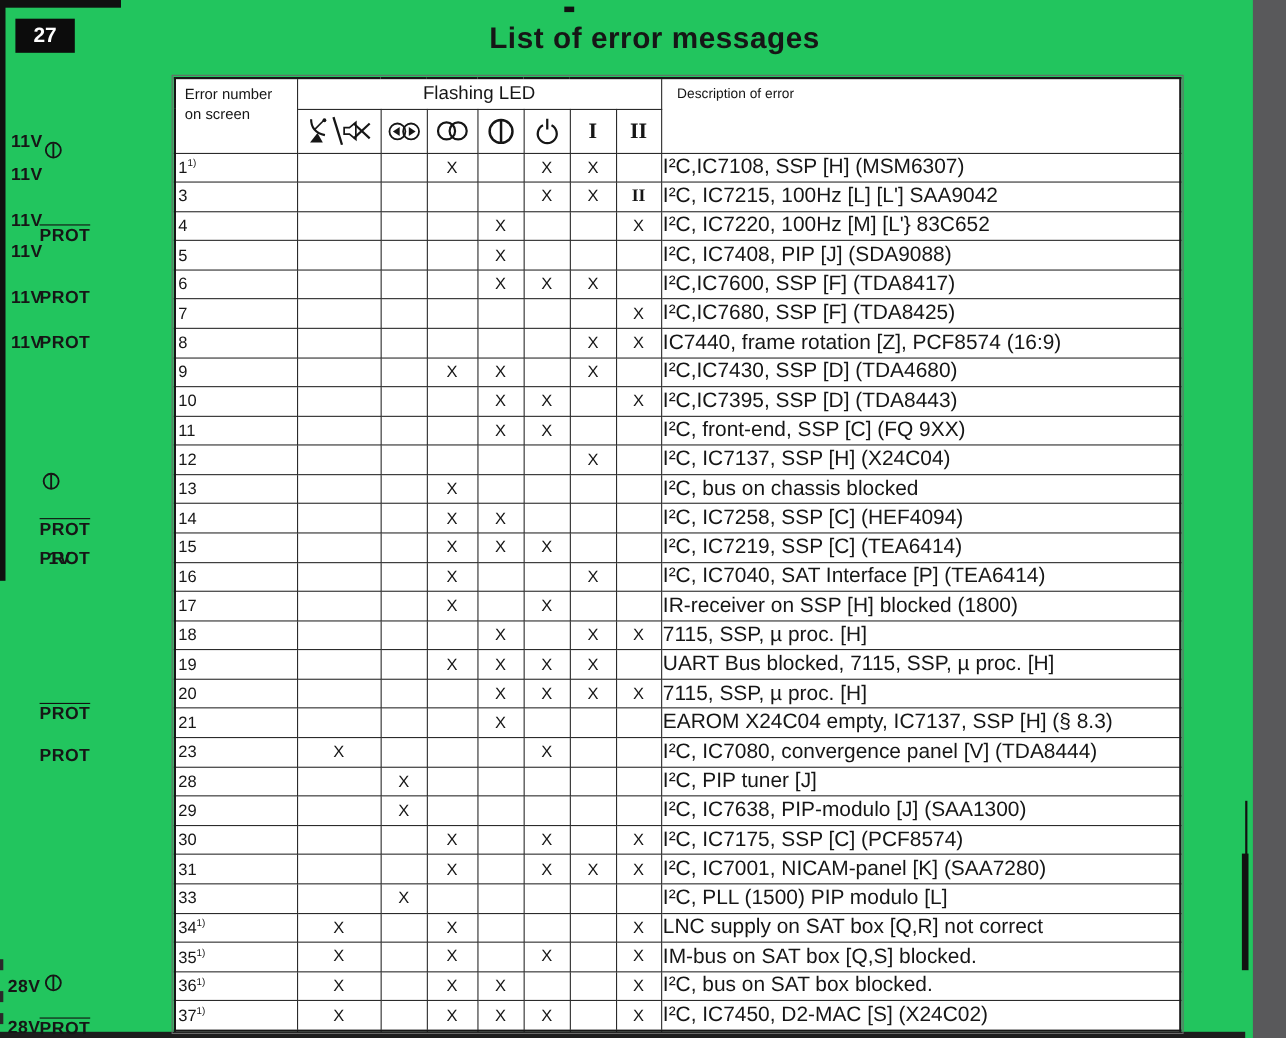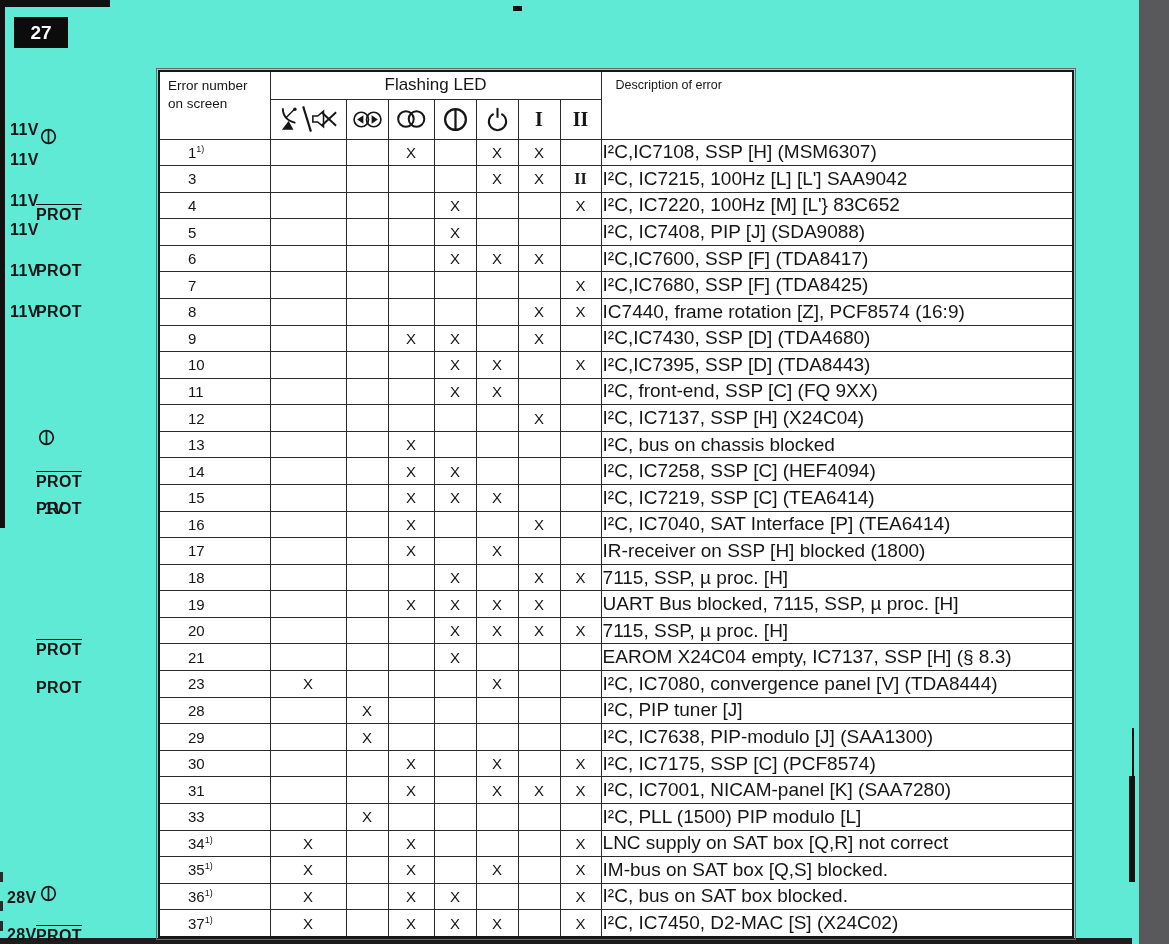--- a/index.html
+++ b/index.html
@@ -1,16 +1,16 @@
 <!DOCTYPE html>
 <html><head>
 <meta charset="utf-8">
 <style>
   html,body{margin:0;padding:0;background:#e8e8e8;}
-  .page{position:relative;width:1169px;height:944px;background:#5eead4;overflow:hidden;
+  .page{position:relative;width:1169px;height:944px;background:#22c55e;overflow:hidden;
         font-family:"Liberation Sans",sans-serif;color:#161616;}
 
   
   .top-bar{position:absolute;left:0;top:0;width:110px;height:7px;background:#101010;}
   .left-line{position:absolute;left:0;top:0;width:5px;height:528px;background:#101010;}
   .left-dash{position:absolute;left:0;width:3px;height:10px;background:#2a2a2a;}
   .right-sidebar{position:absolute;left:1139px;top:0;width:30px;height:944px;background:#59595b;}
   .bottom-bar{position:absolute;left:0;top:938px;width:1132px;height:6px;background:#1d1d1d;}
   .edge-mark-thin{position:absolute;left:1132px;top:728px;width:2px;height:50px;background:#111;}
   .edge-mark-thick{position:absolute;left:1129px;top:776px;width:6px;height:106px;background:#111;}
@@ -25,21 +25,21 @@
   .err-table{position:absolute;left:158px;top:70px;width:914px;height:868px;
              border-collapse:collapse;table-layout:fixed;background:#fff;
              border:2px solid #161616;outline:1px solid #6a6a6a;outline-offset:1px;}
   .err-table td{border:1px solid #2b2b2b;overflow:hidden;}
   .hdr-row1{height:28px;margin-top:28px;}
   .icon-row{height:40px;}
   .hdr-col1{font-size:13.5px;line-height:1.3;padding:5px 6px 0 8px;vertical-align:top;}
   .hdr-span{font-size:17px;text-align:center;vertical-align:middle;}
   .hdr-desc{font-size:12.5px;padding:6px 8px 0 14px;vertical-align:top;}
   .icon-cell{text-align:center;vertical-align:middle;}
-  .num-cell{font-size:15px;padding-left:28px;}
+  .num-cell{font-size:15px;padding-left:2px;}
   .num-cell sup{font-size:9px;}
   .led-cell{text-align:center;font-size:15px;}
   .desc-cell{font-size:19px;}
   .roman{font-family:"Liberation Serif",serif;font-size:20px;font-weight:600;line-height:1;}
   .led-cell .roman{font-size:16px;}
 
   
   .mlabel{position:absolute;font-size:16px;font-weight:700;letter-spacing:.4px;white-space:nowrap;}
   .mlabel.overline{border-top:1.5px solid #111;padding-top:1px;}
   .micon{position:absolute;}
@@ -55,20 +55,21 @@
   <div class="left-dash" style="top:872px"></div>
   <div class="left-dash" style="top:901px"></div>
   <div class="left-dash" style="top:921px"></div>
   <div class="right-sidebar"></div>
   <div class="bottom-bar"></div>
   <div class="edge-mark-thin"></div>
   <div class="edge-mark-thick"></div>
   <div class="speck"></div>
 
   <div class="pagenum">27</div>
+  <h1 class="title">List of error messages</h1>
 
   <div id="margin">
       <span class="mlabel" style="position: absolute; left: 10px; top: 121px;">11V</span>
       <span class="micon" style="position: absolute; left: 40px; top: 128px;">
         <svg width="17" height="17" viewBox="0 0 20 20">
           <circle cx="10" cy="10" r="8" stroke="#161616" fill="none" stroke-width="2"></circle>
           <line x1="10" y1="2.5" x2="10" y2="17.5" stroke="#161616" stroke-width="2"></line>
         </svg>
       </span>
       <span class="mlabel" style="position: absolute; left: 10px; top: 151px;">11V</span>

